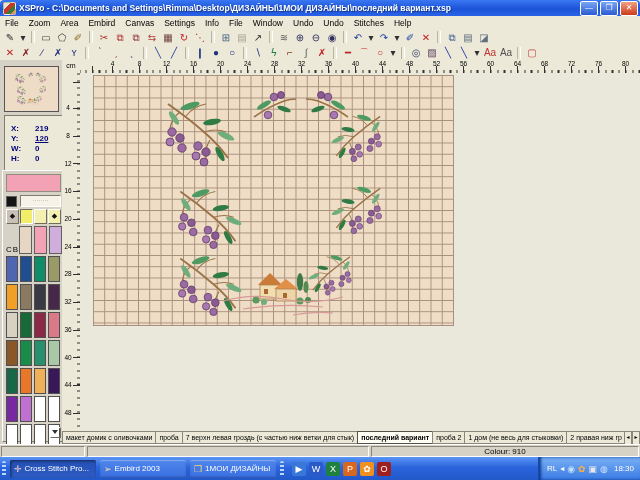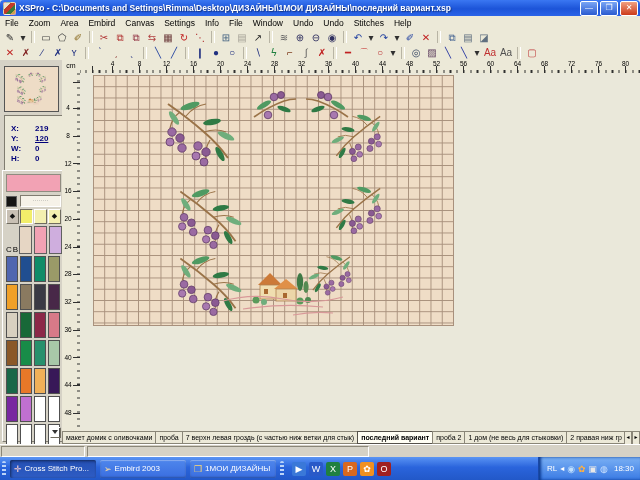--- a/index.html
+++ b/index.html
@@ -421,20 +421,21 @@
     <span class="tab"><span>2 правая ниж гр</span></span>
   </div>
 <div class="tabscrolls">
   <span class="tabscroll">◄</span>
   <span class="tabscroll">►</span>
 </div>
 
 <div class="statusbar">
   <span class="statseg s1"></span>
   <span class="statseg s2"></span>
+  <span class="statseg s3">Colour: 910</span>
 </div>
 
 <div class="taskbar">
   <span class="handle"></span>
   <span style="display:flex">
       <span class="taskbtn active">
         <span class="ticon" style="color: rgb(255, 208, 208);">✛</span>
         <span>Cross Stitch Pro...</span>
       </span>
       <span class="taskbtn">

